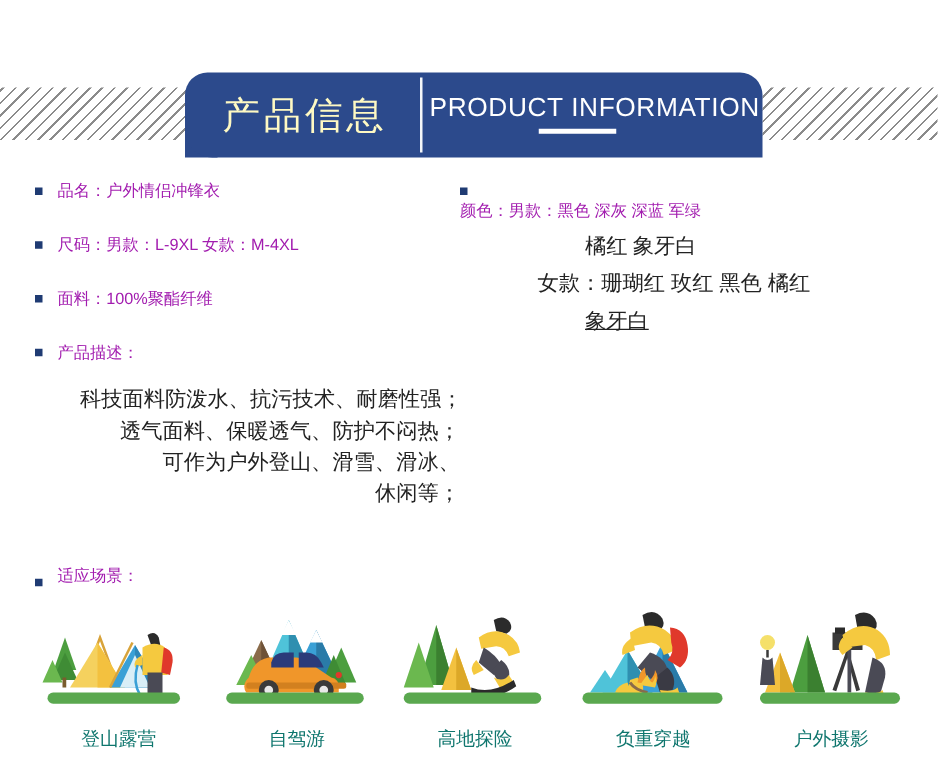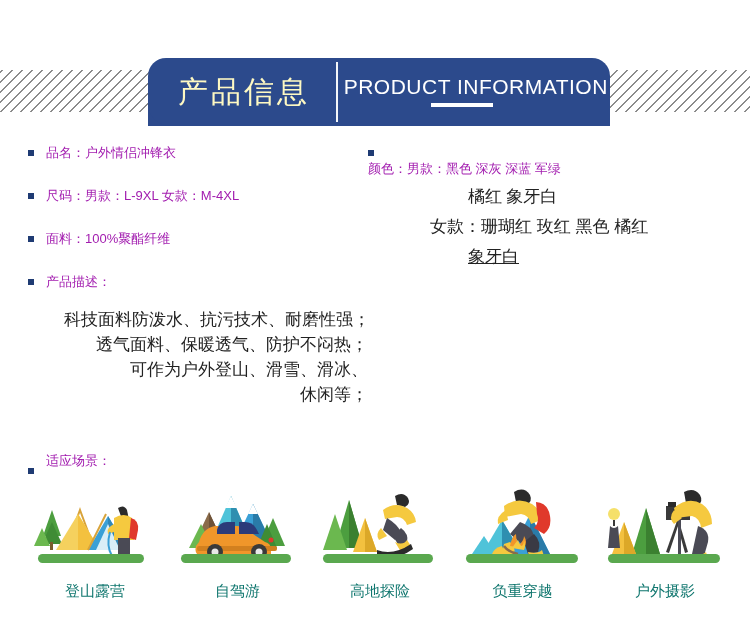--- a/index.html
+++ b/index.html
@@ -67,21 +67,21 @@
     font-size:17px;color:#222222;line-height:30px;white-space:nowrap;
     padding-left:18px;
   }
   .desc-body{
     padding-left:36px;margin-top:-4px;
   }
   .desc-line{
     font-size:17px;color:#222222;line-height:25px;white-space:nowrap;text-align:right;
   }
   
-  .scene-head{position:absolute;left:28px;top:448px;display:flex;align-items:flex-end;}
+  .scene-head{position:absolute;left:28px;top:448px;display:flex;align-items:center;}
   .scenes{
     position:absolute;left:30px;top:484px;width:700px;
     display:flex;justify-content:space-between;
   }
   .scene{width:130px;display:flex;flex-direction:column;align-items:center;}
   .scene-art{width:130px;height:90px;position:relative;}
   .scene-label{
     margin-top:8px;font-size:15px;color:#0f766e;white-space:nowrap;
   }
 </style>

